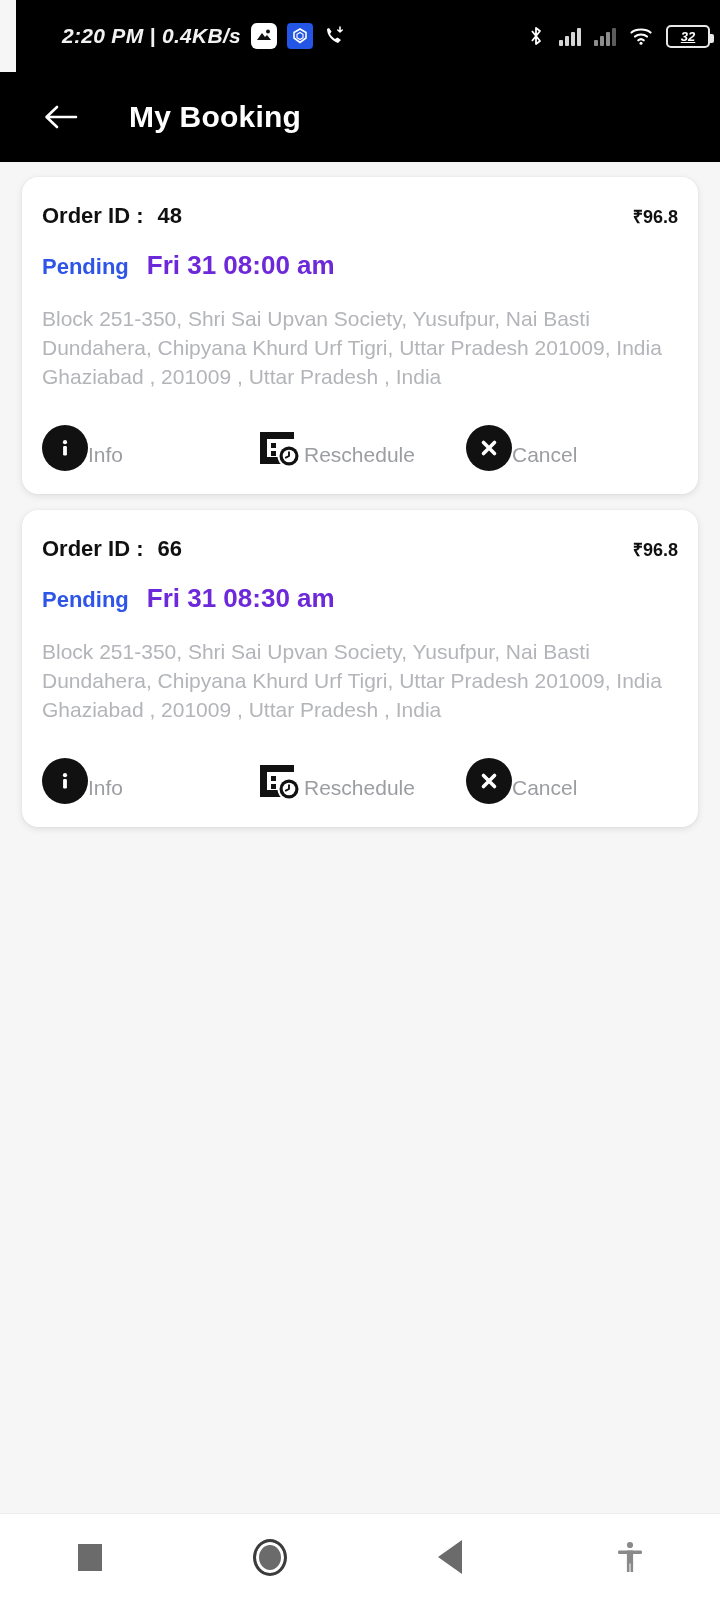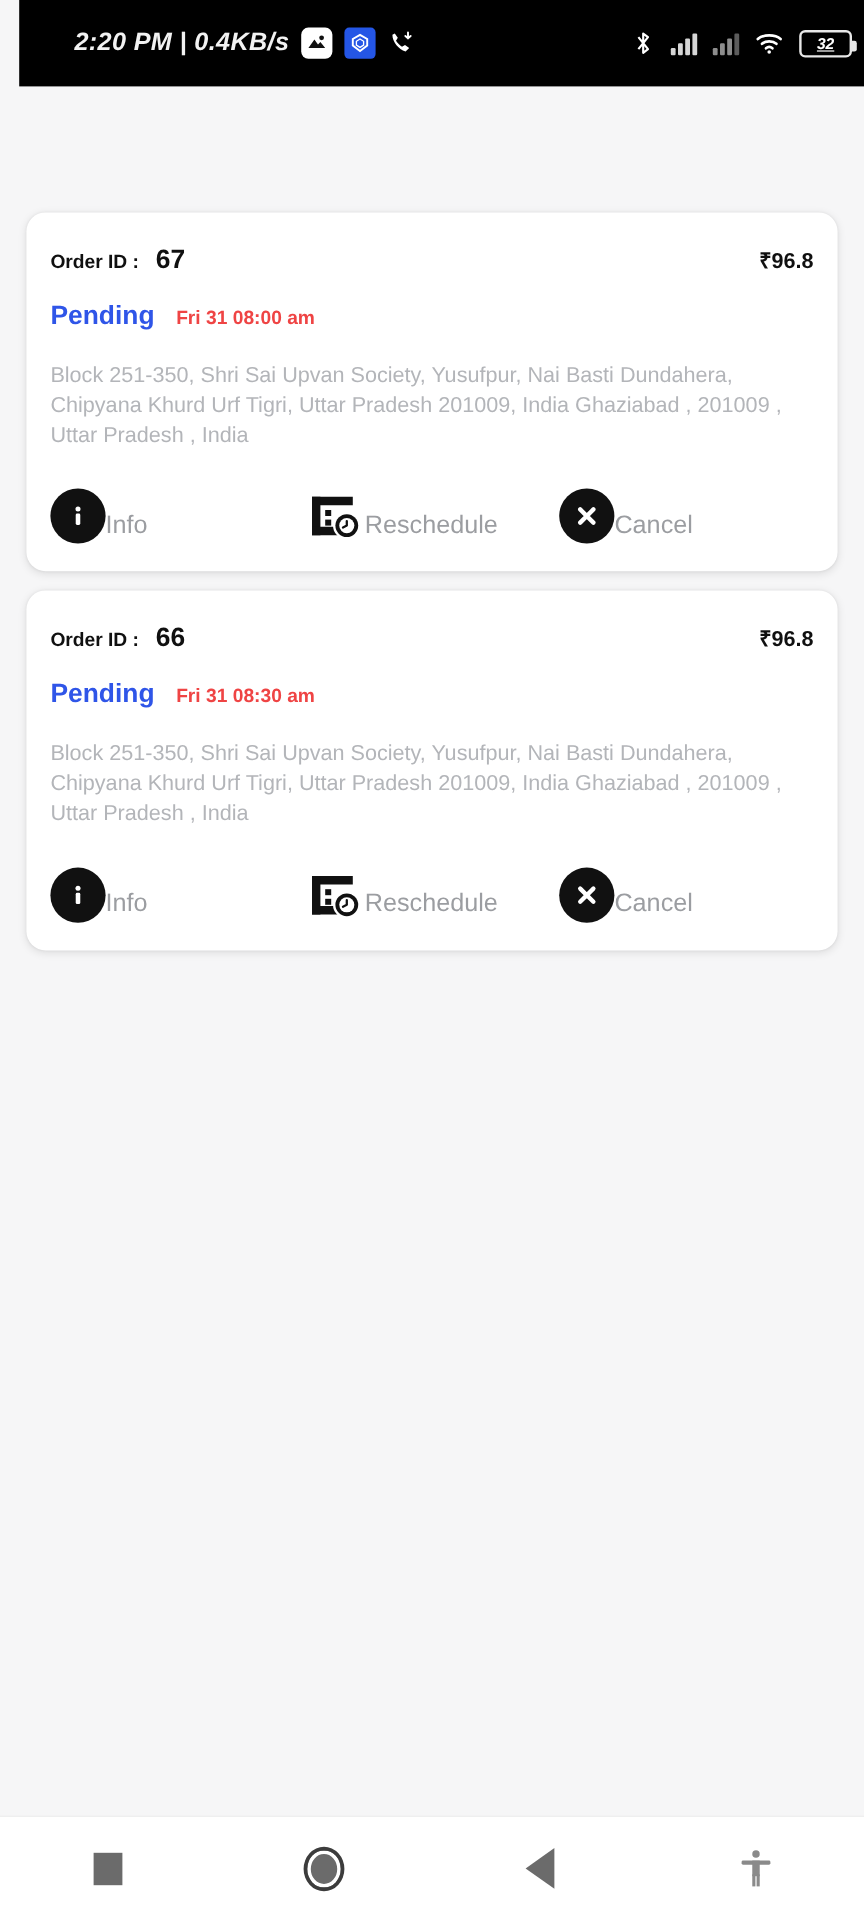--- a/index.html
+++ b/index.html
@@ -70,31 +70,31 @@
     background:#f6f6f7; padding:15px 22px 0 22px; overflow:hidden;
   }
   .card {
     background:#fff; border-radius:16px; margin-bottom:16px;
     padding:26px 20px 22px 20px;
     box-shadow:0 2px 7px rgba(0,0,0,.10), 0 0 2px rgba(0,0,0,.05);
   }
   .card-row1 {
     display:flex; align-items:baseline; justify-content:space-between;
   }
-  .order-label { font-size:16px; font-weight:700; color:#101010; }
+  .order-label { font-size:22px; font-weight:700; color:#101010; }
   .order-id { font-size:22px; font-weight:700; color:#101010; margin-left:14px; }
   .order-left { display:flex; align-items:baseline; }
   .price { font-size:18px; font-weight:700; color:#101010; }
 
   .card-row2 { display:flex; align-items:baseline; margin-top:21px; }
   .status { font-size:22px; font-weight:600; }
-  .datetime { font-size:16px; font-weight:700; color:#ef4444; margin-left:18px; }
+  .datetime { font-size:26px; font-weight:700; color:#6d28d9; margin-left:18px; }
 
   .address {
-    margin-top:24px; font-size:18px; line-height:1.38; color:#b3b5b9;
+    margin-top:24px; font-size:21px; line-height:1.38; color:#b3b5b9;
     font-weight:400;
   }
 
   .actions {
     margin-top:32px; display:flex; align-items:flex-start;
   }
   .action { flex:1; display:flex; flex-direction:row; align-items:center; cursor:pointer; }
   .action-icon { height:48px; display:flex; align-items:center; justify-content:center; }
   .circle-icon {
     width:46px; height:46px; border-radius:50%; background:#111;
@@ -175,28 +175,36 @@
             <path d="M9.3 14.3 C11 12.8 13 12.8 14.7 14.3" stroke="#fff" stroke-width="2.2" fill="none" stroke-linecap="round"></path>
             <circle cx="12" cy="17.3" r="1.5" fill="#fff"></circle>
           </svg>
       </span>
       <span class="battery">
         <span>32</span>
       </span>
     </div>
   </div>
 
+  <div class="appbar">
+    <div class="back-btn">
+      <svg width="34" height="26" viewBox="0 0 34 26">
+        <path d="M32 13 L3 13 M13 3 L2.5 13 L13 23" stroke="#fff" stroke-width="2.6" fill="none" stroke-linecap="round" stroke-linejoin="round"></path>
+      </svg>
+    </div>
+    <div class="appbar-title">My Booking</div>
+  </div>
 
   <div class="content">
 
     <div class="card">
       <div class="card-row1">
         <div class="order-left">
           <span class="order-label">Order ID :</span>
-          <span class="order-id">67</span>
+          <span class="order-id">48</span>
         </div>
         <span class="price">₹96.8</span>
       </div>
       <div class="card-row2">
         <span class="status" style="color:#2f55e8">Pending</span>
         <span class="datetime">Fri 31 08:00 am</span>
       </div>
       <div class="address">Block 251-350, Shri Sai Upvan Society, Yusufpur, Nai Basti Dundahera, Chipyana Khurd Urf Tigri, Uttar Pradesh 201009, India Ghaziabad , 201009 , Uttar Pradesh , India</div>
       <div class="actions">
         <div class="action">

